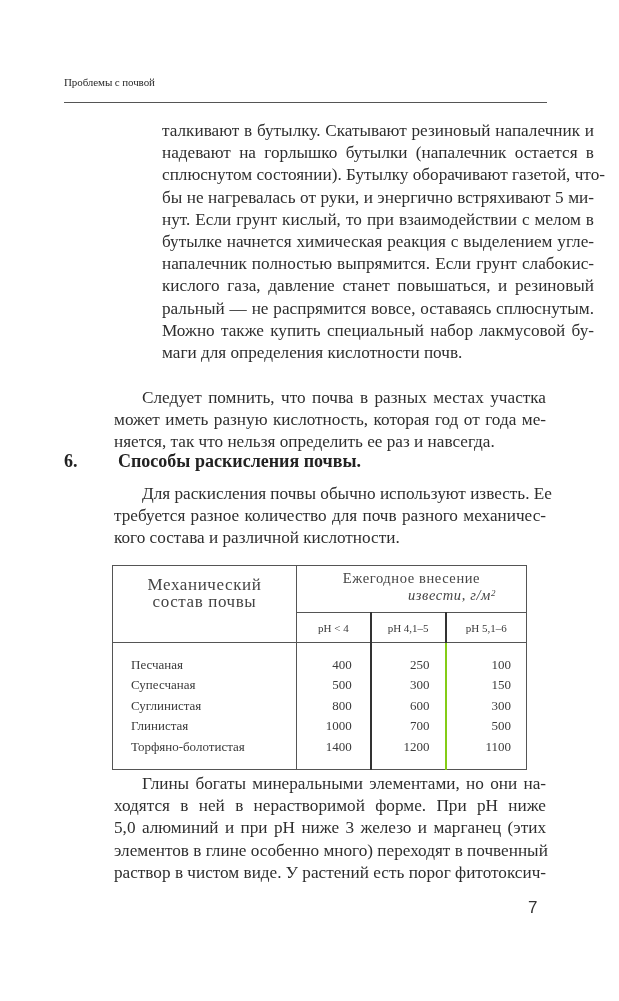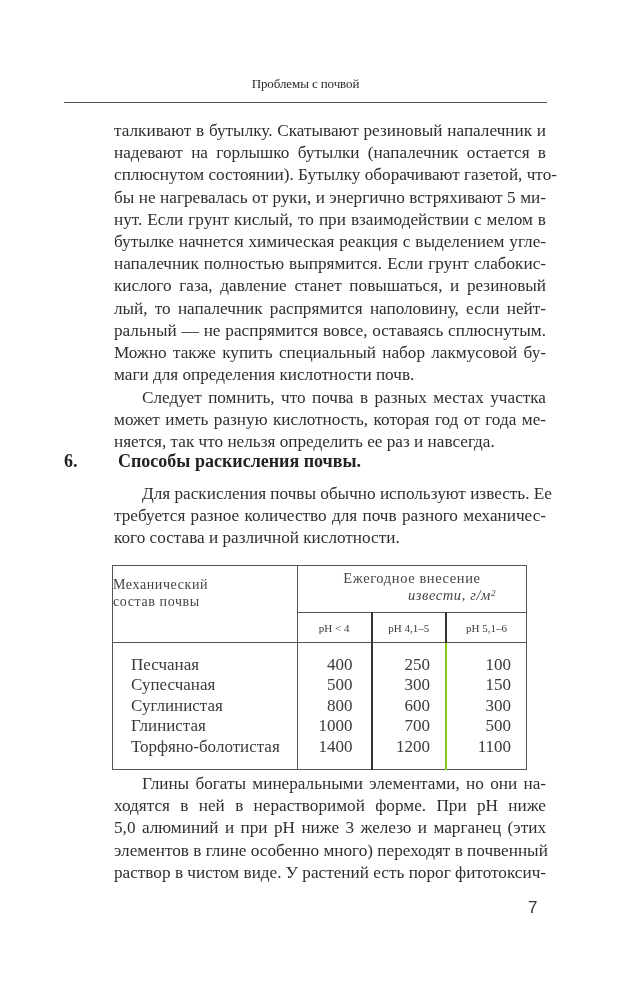--- a/index.html
+++ b/index.html
@@ -13,22 +13,22 @@
       position: relative;
       overflow: hidden;
       font-family: "Liberation Serif", "DejaVu Serif", serif;
       color: #2a2a2a;
     }
     .running-head {
       position: absolute;
       left: 64px;
       top: 76px;
       width: 483px;
-      text-align: center;
-      font-size: 13px;
+      text-align: left;
+      font-size: 11px;
       color: #2a2a2a;
       letter-spacing: -0.1px;
     }
     .head-rule {
       position: absolute;
       left: 64px;
       top: 102px;
       width: 483px;
       height: 0;
       border-top: 1.4px solid #555;
@@ -76,26 +76,26 @@
       font-size: 15.5px;
       color: #3a3a3a;
       border: 1.2px solid #555;
     }
     table.lime td, table.lime th {
       font-weight: normal;
       padding: 0;
     }
     .th-left {
       width: 185px;
-      text-align: left;
+      text-align: center;
       vertical-align: top;
       padding-top: 10px !important;
       border-right: 1.2px solid #555;
       border-bottom: 1.2px solid #555;
-      font-size: 14px;
+      font-size: 17px;
       letter-spacing: 0.6px;
       line-height: 17px;
       color: #444;
     }
     .th-top {
       height: 42px;
       text-align: center;
       vertical-align: top;
       padding-top: 4px !important;
       border-bottom: 1.2px solid #555;
@@ -119,21 +119,21 @@
       white-space: nowrap;
     }
     .th-sub.c1 { width: 74px; border-right: 2px solid #333; }
     .th-sub.c2 { width: 74px; border-right: 2px solid #333; }
     .th-sub.c3 { width: 81px; }
     .body-cell {
       vertical-align: top;
       padding-top: 12px !important;
       padding-bottom: 12px !important;
       line-height: 20.4px;
-      font-size: 17px;
+      font-size: 13px;
       font-family: Liberation Serif, serif;
     }
     .body-cell.names {
       border-right: 1.2px solid #555;
       padding-left: 18px !important;
       text-align: left;
       white-space: nowrap;
     }
     .body-cell.num {
       text-align: right;
@@ -158,30 +158,29 @@
       position: relative;
       top: -2px;
     }
   </style>
 </head>
 <body>
 
 <div class="running-head">Проблемы с почвой</div>
 <div class="head-rule"></div>
 
-<div class="text-block" style="top:120px;">
+<div class="text-block" style="top:120px;margin-left:48px;">
   <span class="line">талкивают в бутылку. Скатывают резиновый напалечник и</span>
   <span class="line">надевают на горлышко бутылки (напалечник остается в</span>
   <span class="line">сплюснутом состоянии). Бутылку оборачивают газетой, что-</span>
   <span class="line">бы не нагревалась от руки, и энергично встряхивают 5 ми-</span>
   <span class="line">нут. Если грунт кислый, то при взаимодействии с мелом в</span>
   <span class="line">бутылке начнется химическая реакция с выделением угле-</span>
   <span class="line">напалечник полностью выпрямится. Если грунт слабокис-</span>
   <span class="line">кислого газа, давление станет повышаться, и резиновый</span>
-  <span class="line">лый, то напалечник распрямится наполовину, если нейт-</span>
   <span class="line">ральный — не распрямится вовсе, оставаясь сплюснутым.</span>
   <span class="line">Можно также купить специальный набор лакмусовой бу-</span>
   <span class="line last">маги для определения кислотности почв.</span>
 </div>
 
 <div class="text-block" style="top:387px;">
   <span class="line indent">Следует помнить, что почва в разных местах участка</span>
   <span class="line">может иметь разную кислотность, которая год от года ме-</span>
   <span class="line last">няется, так что нельзя определить ее раз и навсегда.</span>
 </div>

